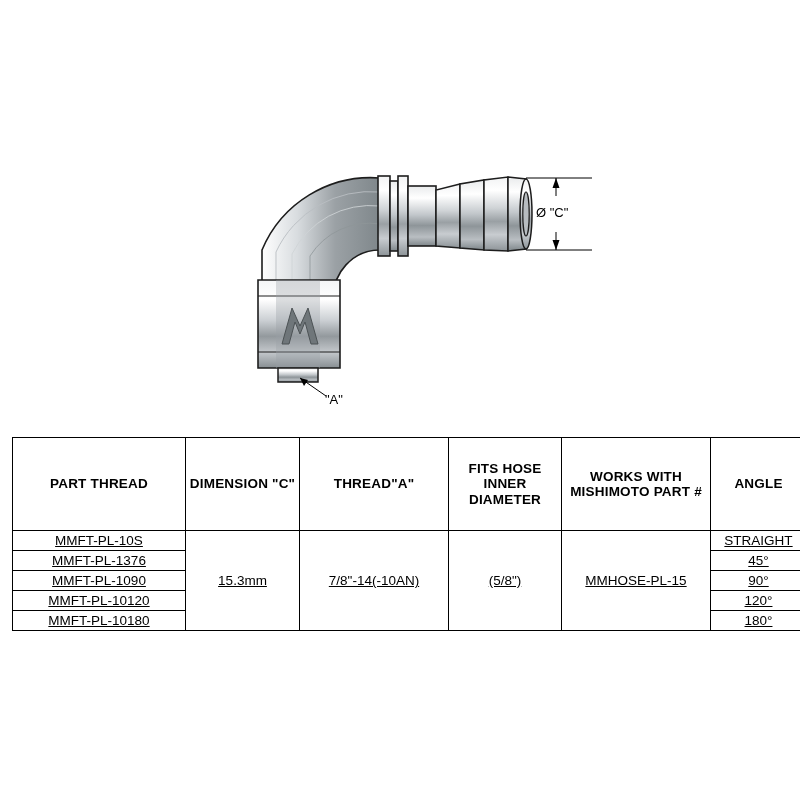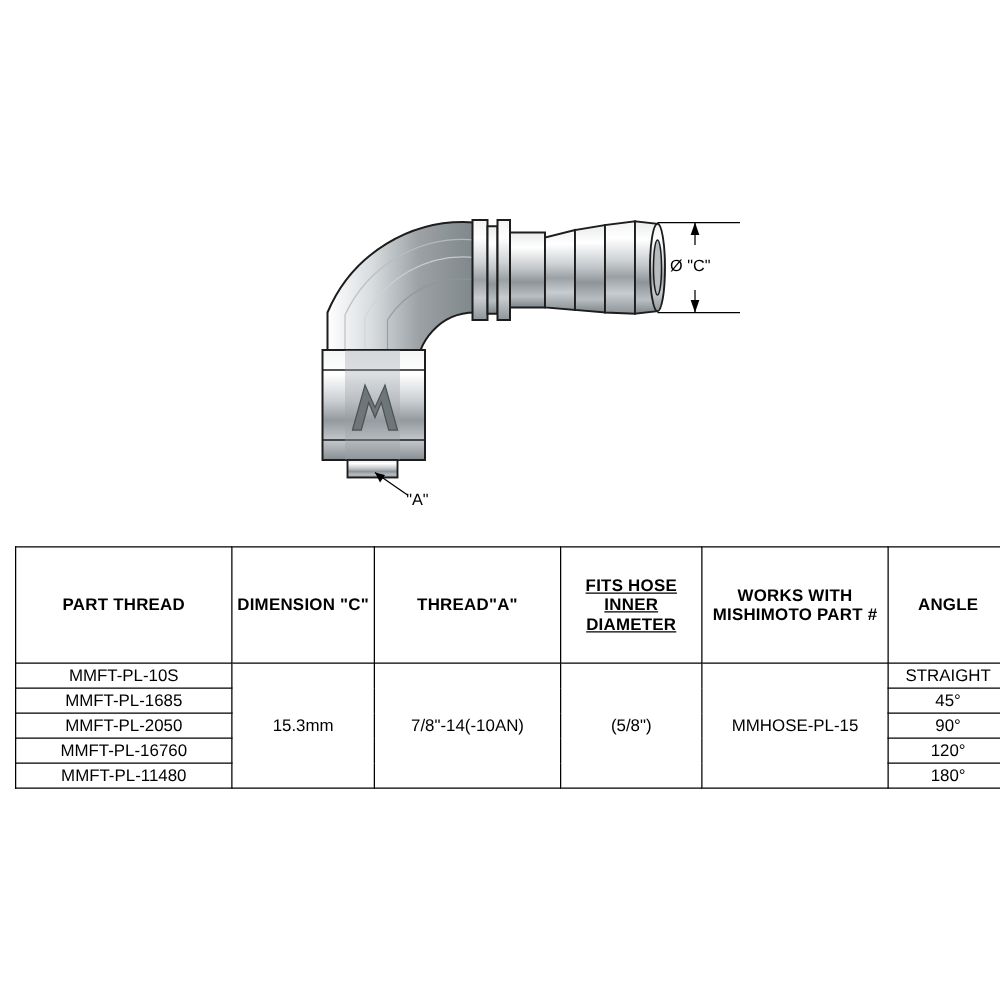--- a/index.html
+++ b/index.html
@@ -69,25 +69,26 @@
     font-size: 13.5px;
     font-weight: bold;
     height: 92px;
     line-height: 1.12;
     letter-spacing: 0.2px;
   }
   #spec-table tbody td {
     font-size: 13.5px;
     height: 19px;
     line-height: 1.0;
+    text-decoration: underline;
   }
   .col-part   { width: 172px; }
   .col-dim    { width: 113px; }
   .col-thread { width: 148px; }
-  .col-fits   { width: 112px; text-decoration: underline; }
+  .col-fits   { width: 112px; }
   .col-works  { width: 148px; }
   .col-angle  { width: 95px; }
   td.middle-span { vertical-align: middle; }
 </style>
 </head>
 <body>
 
 <div id="page">
 
   <div id="drawing">
@@ -187,31 +188,31 @@
     <tbody>
       <tr>
         <td>MMFT-PL-10S</td>
         <td rowspan="5" class="middle-span">15.3mm</td>
         <td rowspan="5" class="middle-span">7/8"-14(-10AN)</td>
         <td rowspan="5" class="middle-span">(5/8")</td>
         <td rowspan="5" class="middle-span">MMHOSE-PL-15</td>
         <td>STRAIGHT</td>
       </tr>
       <tr>
-        <td>MMFT-PL-1685</td>
+        <td>MMFT-PL-1376</td>
         <td>45°</td>
       </tr>
       <tr>
-        <td>MMFT-PL-2050</td>
+        <td>MMFT-PL-1090</td>
         <td>90°</td>
       </tr>
       <tr>
-        <td>MMFT-PL-16760</td>
+        <td>MMFT-PL-10120</td>
         <td>120°</td>
       </tr>
       <tr>
-        <td>MMFT-PL-11480</td>
+        <td>MMFT-PL-10180</td>
         <td>180°</td>
       </tr>
     </tbody>
   </table>
 
 </div>
 
 </body></html>

